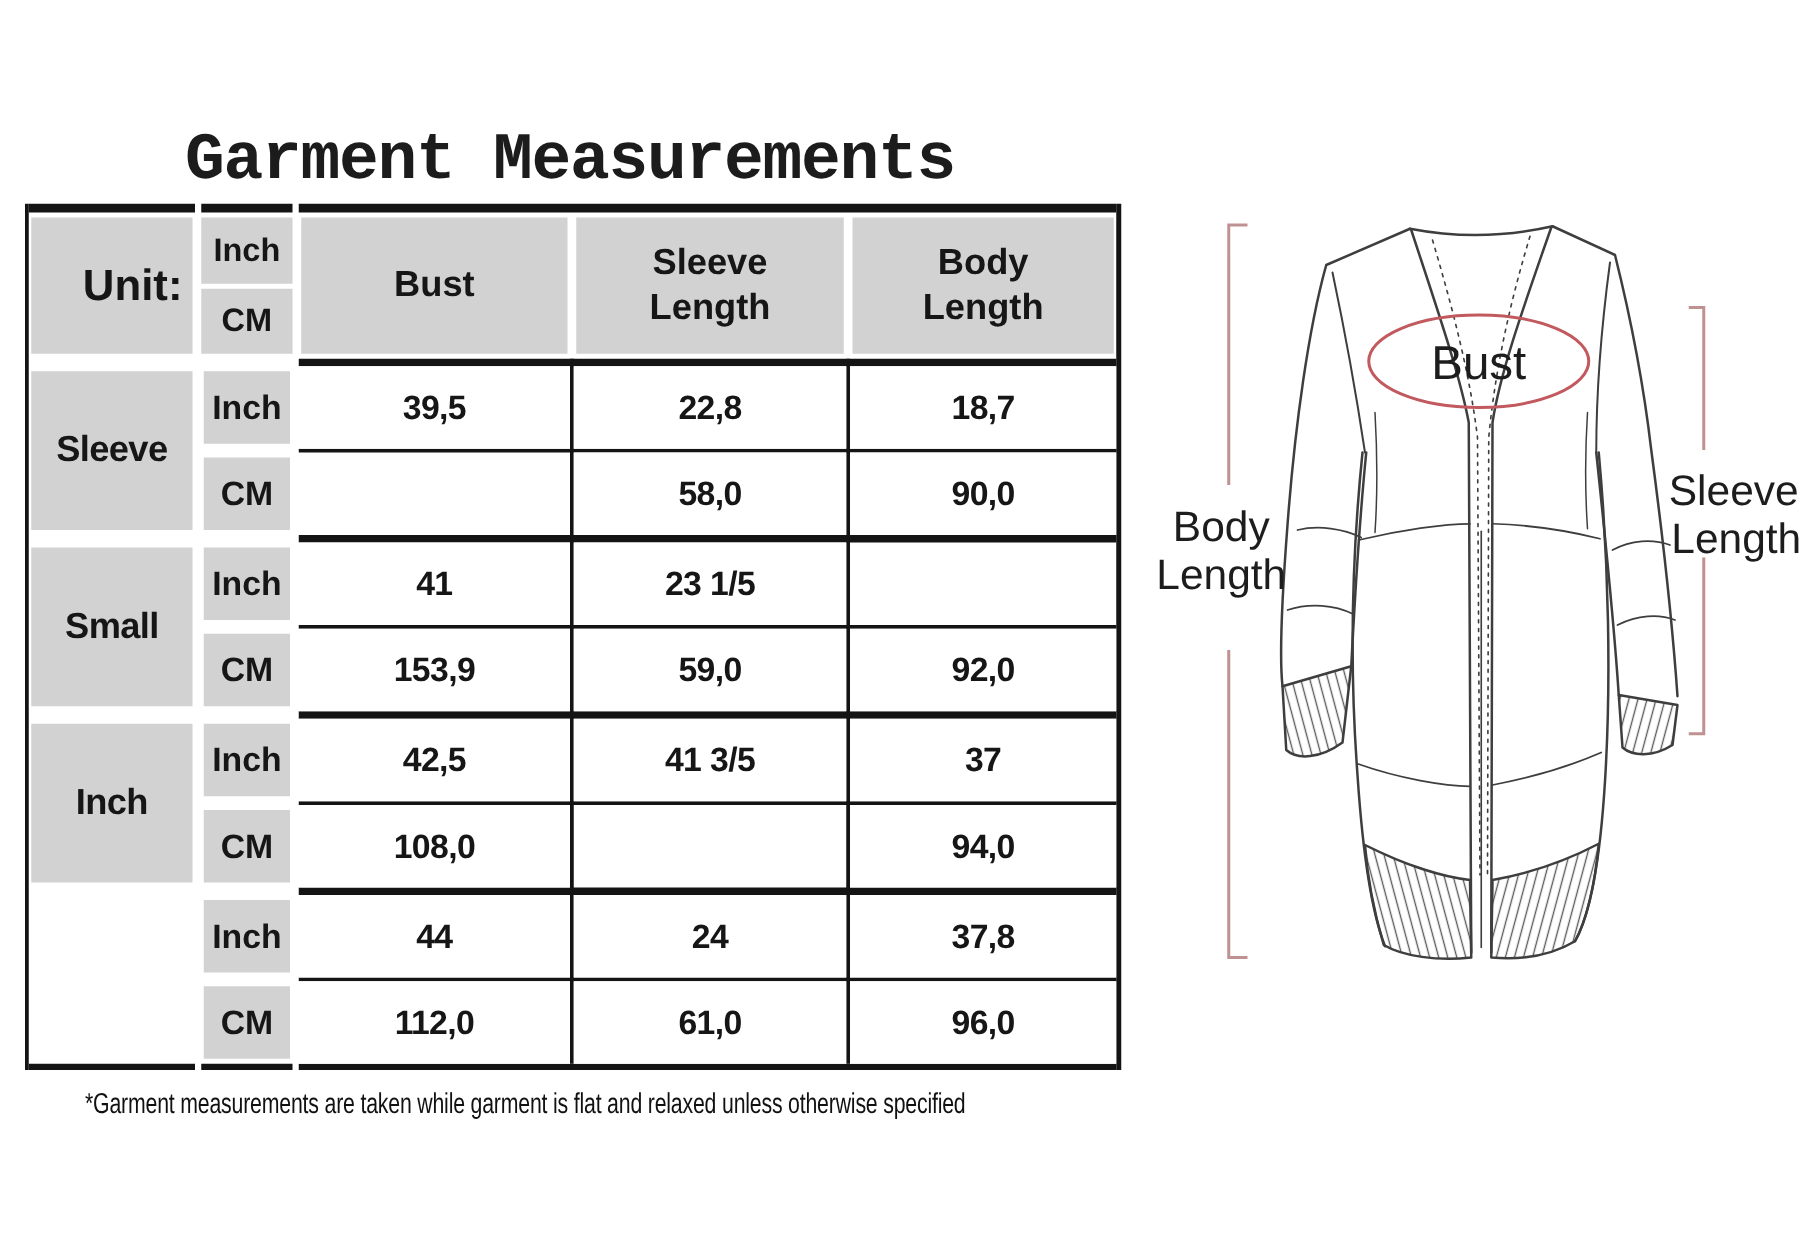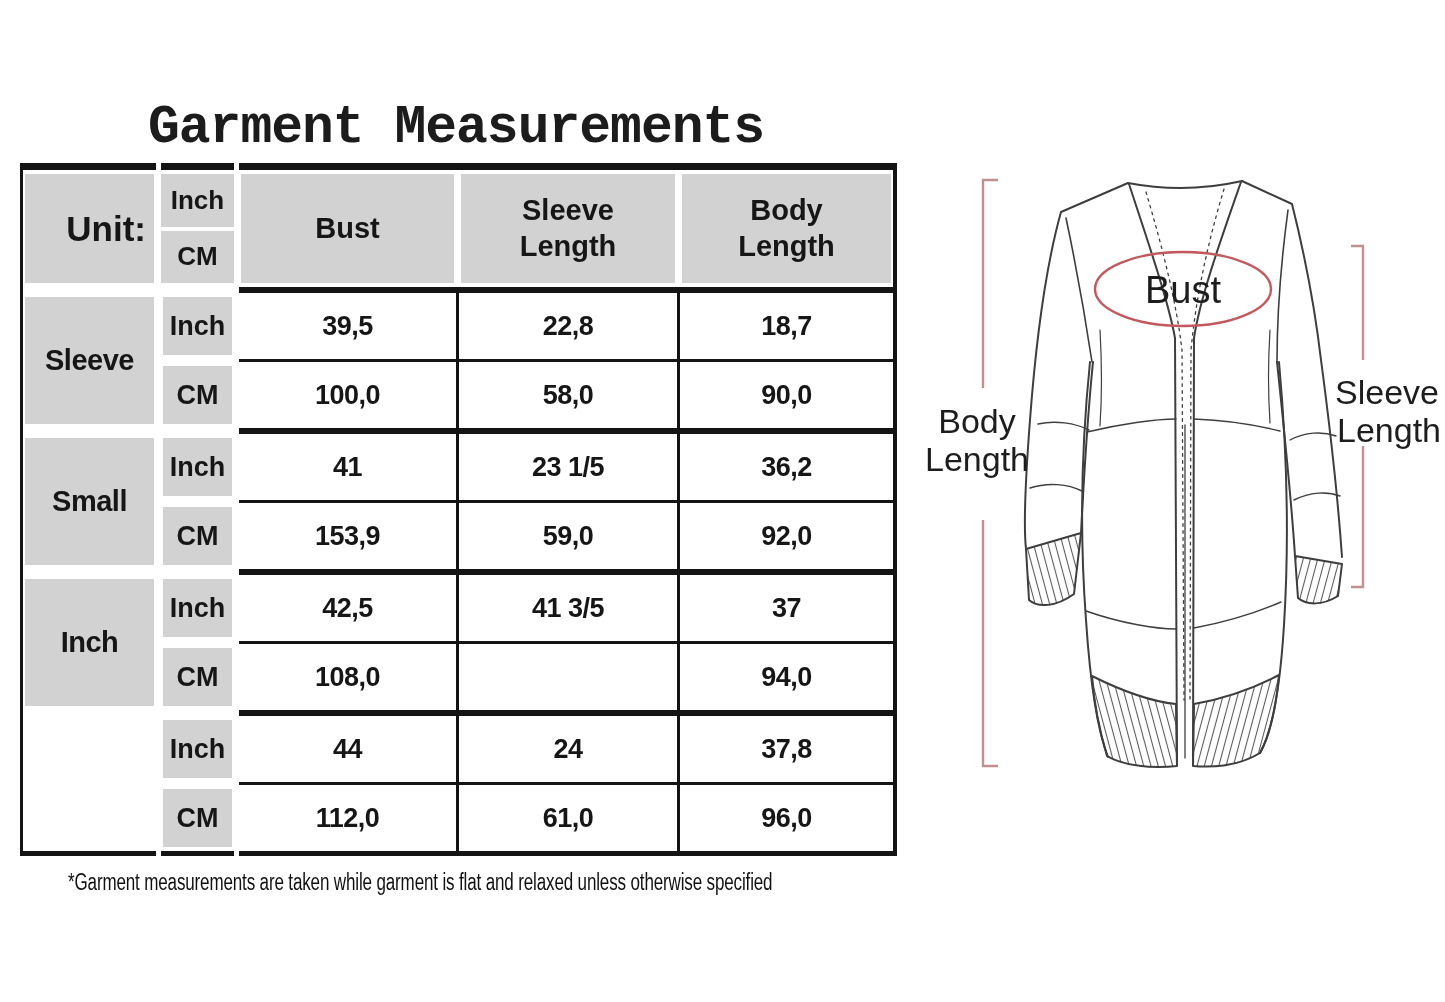--- a/index.html
+++ b/index.html
@@ -84,26 +84,24 @@
   <div class="gcell unitcell" style="grid-area:8/3">Inch</div>
   <div class="gcell unitcell" style="grid-area:10/3">CM</div>
   <div class="gcell unitcell" style="grid-area:12/3">Inch</div>
   <div class="gcell unitcell" style="grid-area:14/3">CM</div>
   <div class="gcell unitcell" style="grid-area:16/3">Inch</div>
   <div class="gcell unitcell" style="grid-area:18/3">CM</div>
 
   <div class="v" style="grid-area:4/5">39,5</div>
   <div class="v" style="grid-area:4/7">22,8</div>
   <div class="v" style="grid-area:4/9">18,7</div>
-  <div class="v" style="grid-area:6/5">100,0</div>
   <div class="v" style="grid-area:6/7">58,0</div>
   <div class="v" style="grid-area:6/9">90,0</div>
   <div class="v" style="grid-area:8/5">41</div>
   <div class="v" style="grid-area:8/7">23 1/5</div>
-  <div class="v" style="grid-area:8/9">36,2</div>
   <div class="v" style="grid-area:10/5">153,9</div>
   <div class="v" style="grid-area:10/7">59,0</div>
   <div class="v" style="grid-area:10/9">92,0</div>
   <div class="v" style="grid-area:12/5">42,5</div>
   <div class="v" style="grid-area:12/7">41 3/5</div>
   <div class="v" style="grid-area:12/9">37</div>
   <div class="v" style="grid-area:14/5">108,0</div>
   <div class="v" style="grid-area:14/9">94,0</div>
   <div class="v" style="grid-area:16/5">44</div>
   <div class="v" style="grid-area:16/7">24</div>

